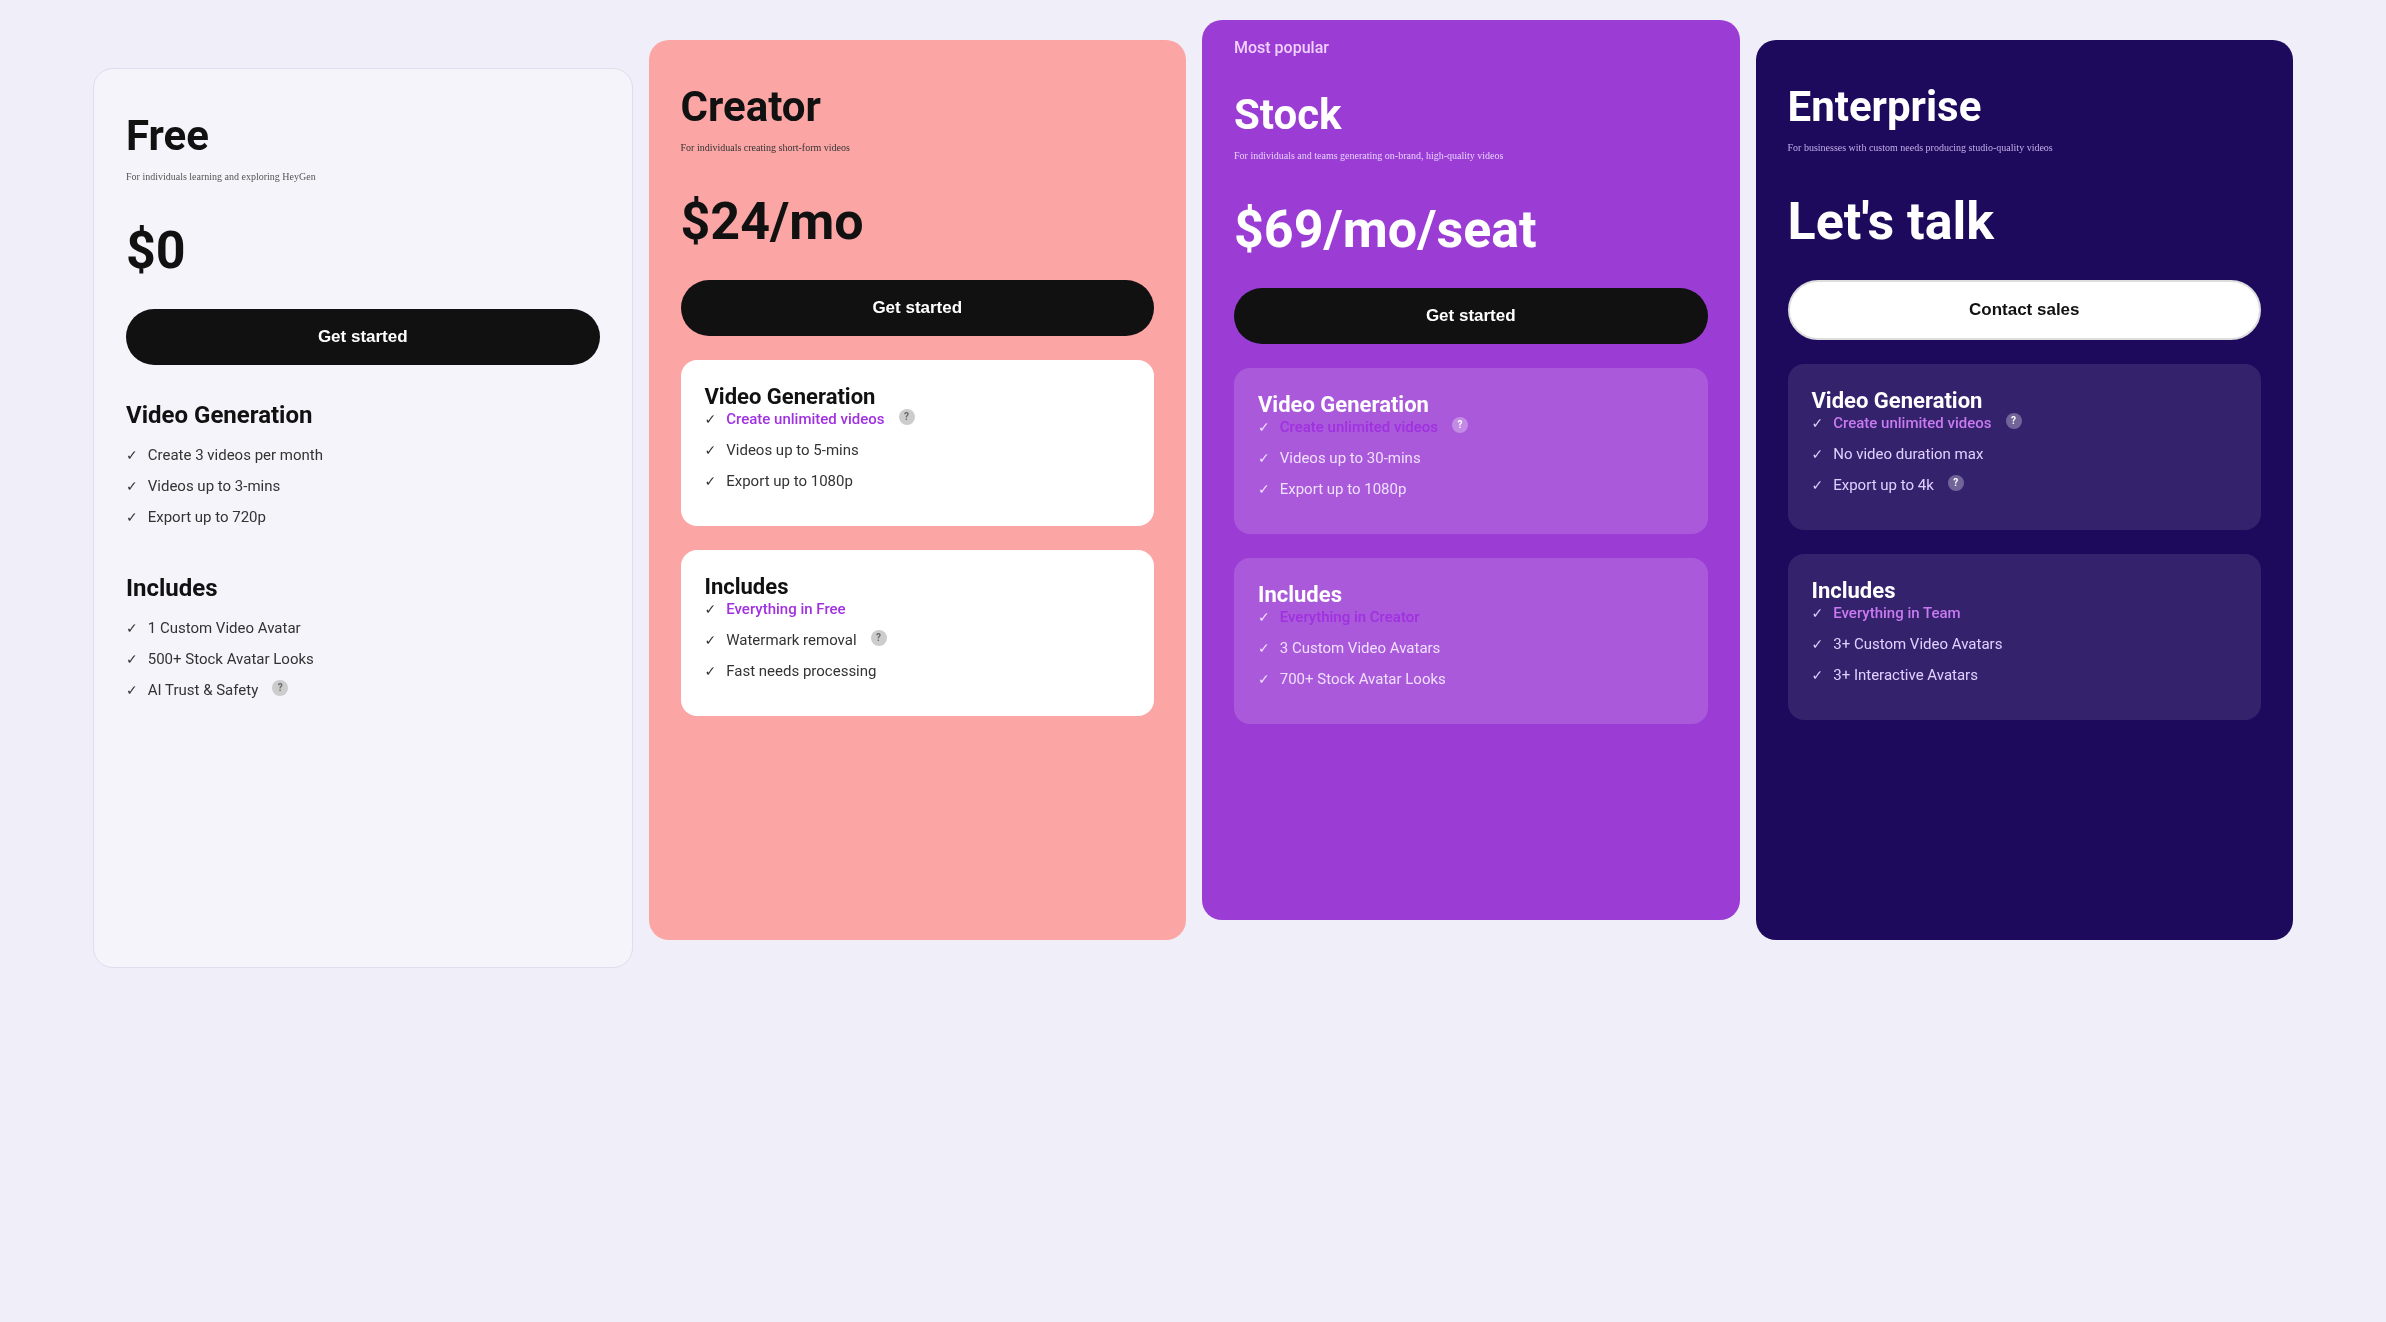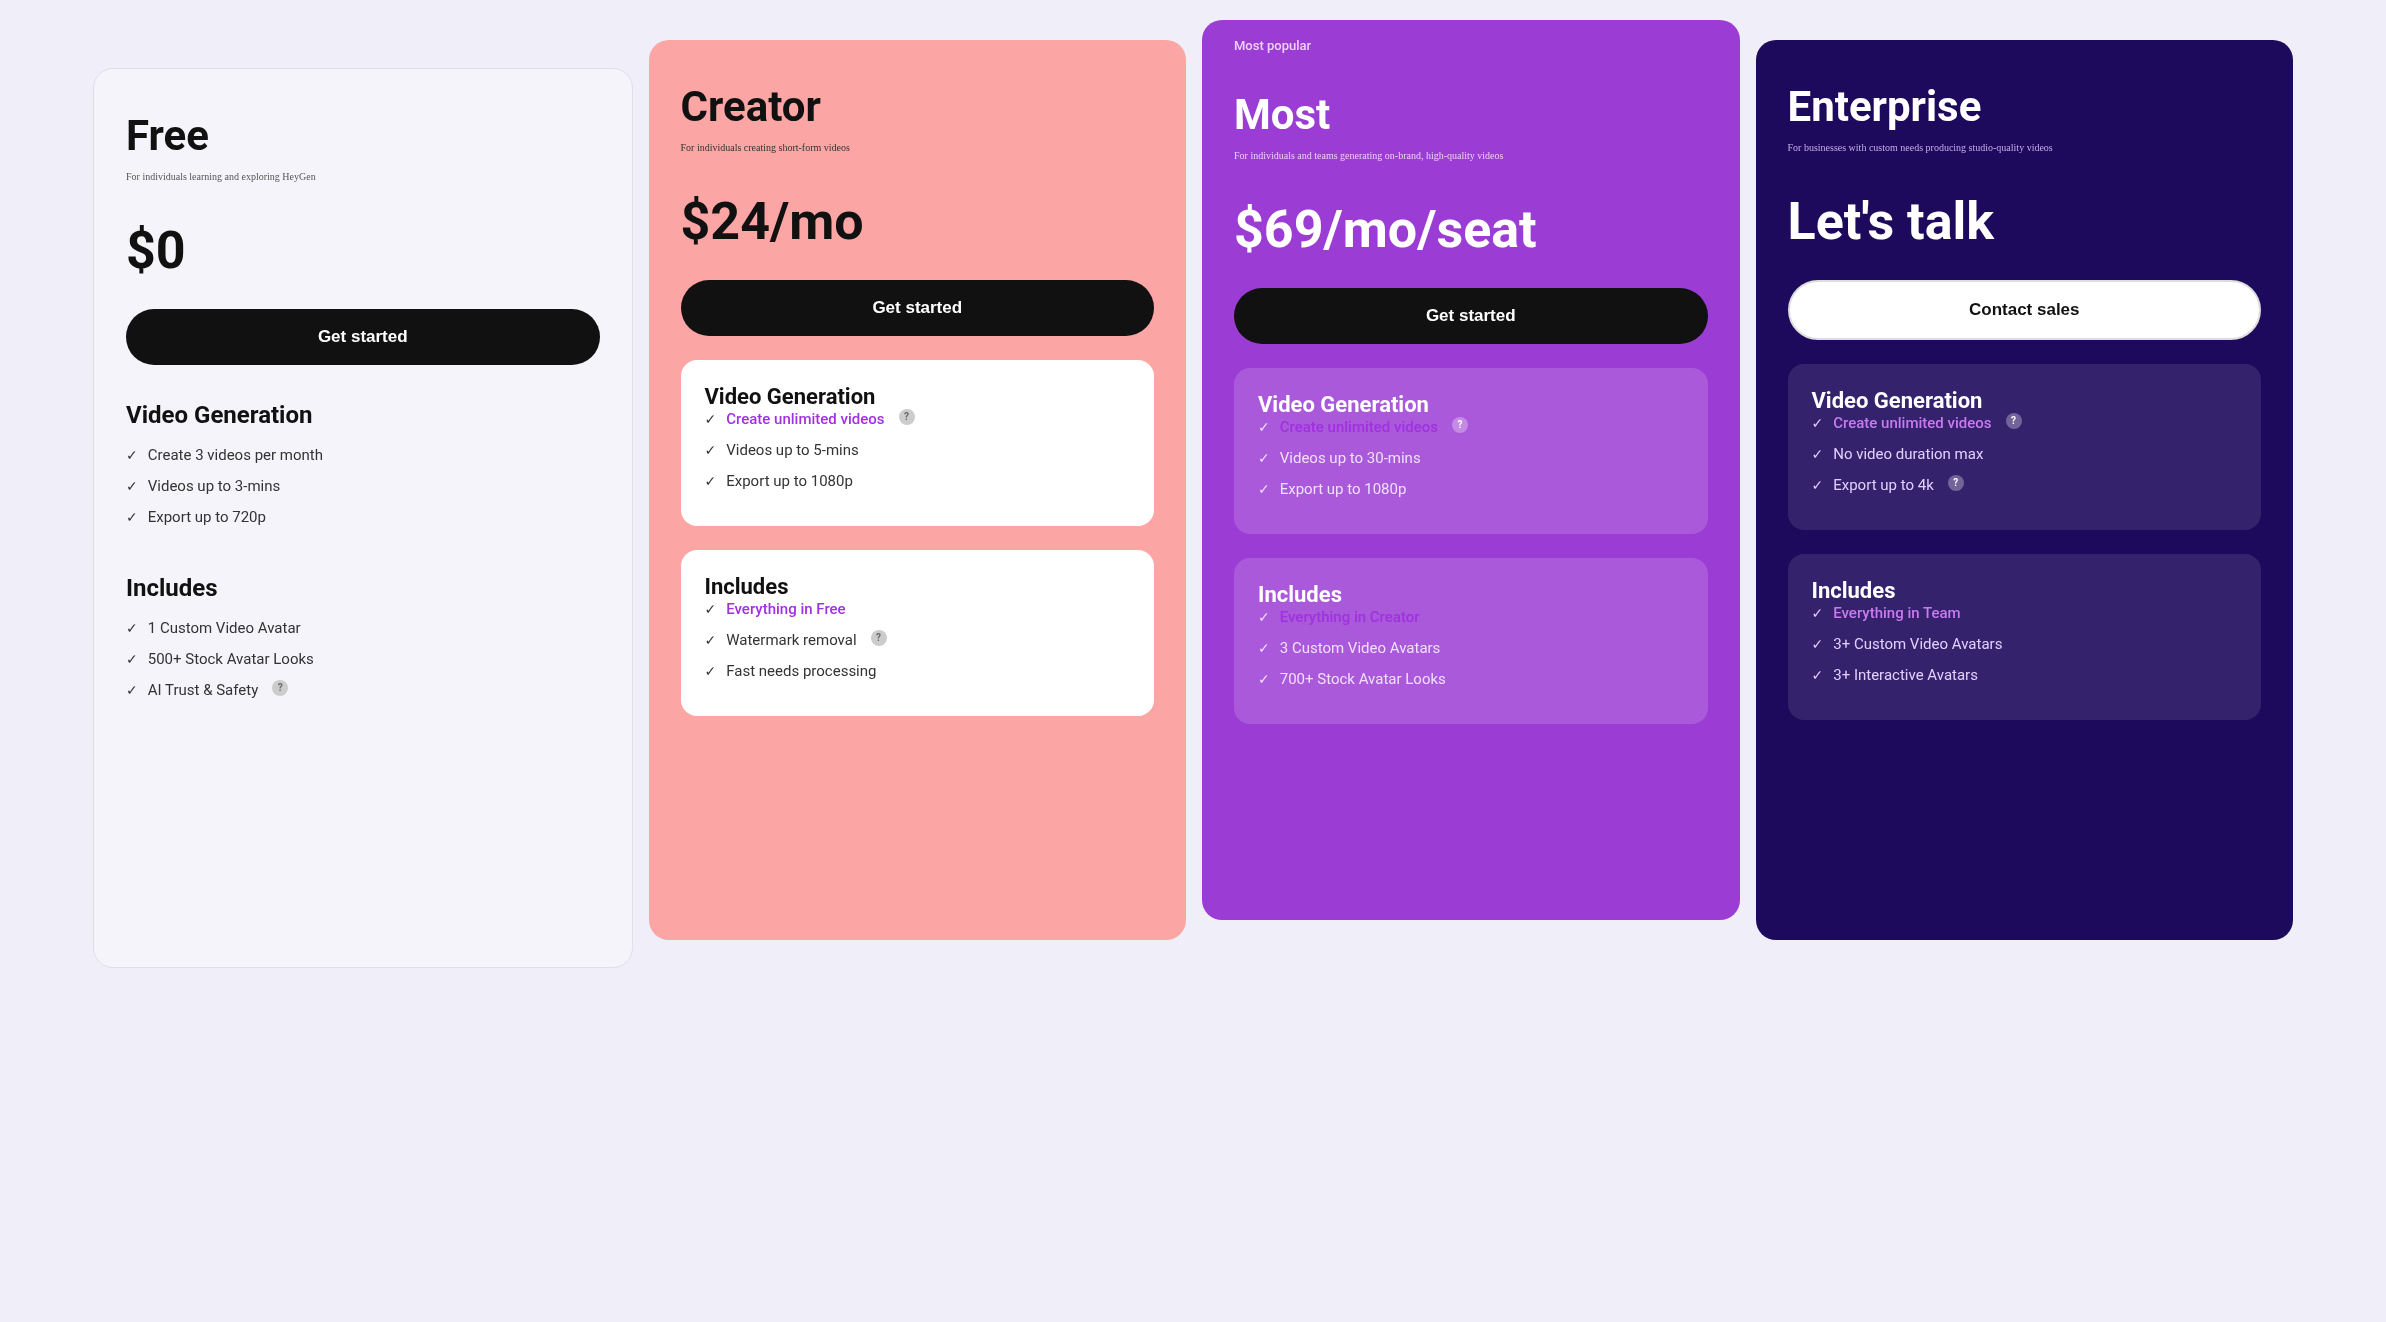--- a/index.html
+++ b/index.html
@@ -41,21 +41,21 @@
       background: #9b3dd4;
       margin-top: -20px;
     }
     .plan-card.enterprise {
       background: #1e0a5c;
     }
     .most-popular-badge {
       position: absolute;
       top: 18px;
       left: 32px;
-      font-size: 13px;
+      font-size: 16px;
       color: #f0d0ff;
       font-weight: 500;
     }
     .plan-name {
       font-size: 42px;
       font-weight: 700;
       margin-top: 0;
       line-height: 1.1;
     }
     .plan-card.free .plan-name { color: #111; margin-top: 8px; }
@@ -274,21 +274,21 @@
       </div>
       <div class="feature-item">
         <span class="check">✓</span>
         <span>Fast needs processing</span>
       </div>
     </div>
   </div>
 
   <div class="plan-card team">
     <span class="most-popular-badge">Most popular</span>
-    <span class="plan-name">Most</span>
+    <span class="plan-name">Stock</span>
     <span class="plan-desc">For individuals and teams generating on-brand, high-quality videos</span>
     <span class="plan-price">$69/mo/seat</span>
     <button class="cta-button dark">Get started</button>
 
     <div class="feature-box">
       <span class="section-title">Video Generation</span>
       <div class="feature-item">
         <span class="check">✓</span>
         <span class="feature-link">Create unlimited videos</span>
         <span class="info-icon">?</span>

